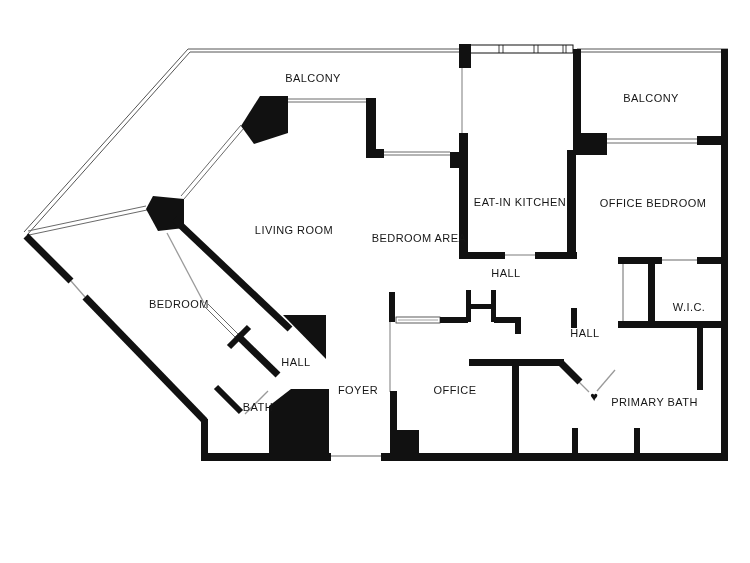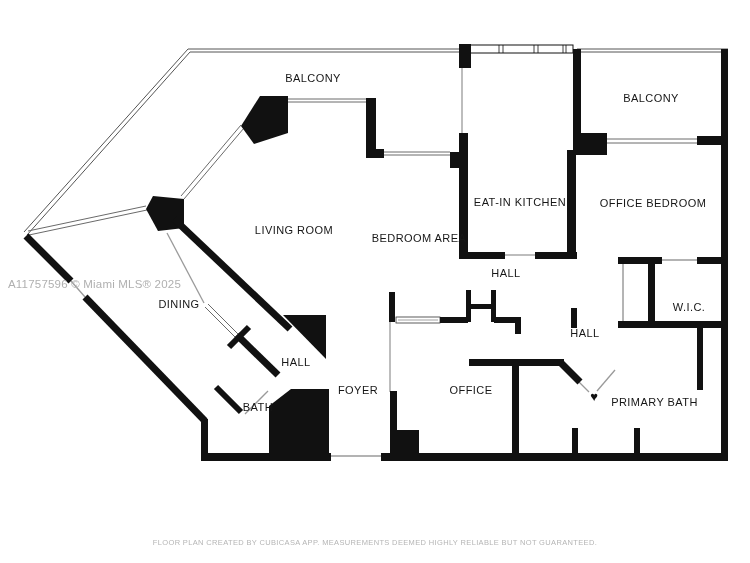--- a/index.html
+++ b/index.html
@@ -155,25 +155,23 @@
 
   <div class="labels-layer">
       <span class="room-label" style="left: 313px; top: 78px;">BALCONY</span>
       <span class="room-label" style="left: 520px; top: 158px; margin-top: 44px;">EAT-IN KITCHEN</span>
       <span class="room-label" style="left: 651px; top: 98px;">BALCONY</span>
       <span class="room-label" style="left: 653px; top: 203px;">OFFICE BEDROOM</span>
       <span class="room-label" style="left: 294px; top: 214px; margin-top: 16px;">LIVING ROOM</span>
       <span class="room-label" style="left: 419px; top: 238px;">BEDROOM AREA</span>
       <span class="room-label" style="left: 506px; top: 273px;">HALL</span>
       <span class="room-label" style="left: 689px; top: 307px;">W.I.C.</span>
-      <span class="room-label" style="left: 179px; top: 304px;">DINING</span>
+      <span class="room-label" style="left: 179px; top: 304px;">BEDROOM</span>
       <span class="room-label" style="left: 585px; top: 333px;">HALL</span>
       <span class="room-label" style="left: 296px; top: 362px;">HALL</span>
       <span class="room-label" style="left: 358px; top: 390px; text-align: center;">FOYER</span>
-      <span class="room-label" style="left: 455px; top: 390px; margin-left: 16px;">OFFICE</span>
+      <span class="room-label" style="left: 455px; top: 390px;">OFFICE</span>
       <span class="room-label" style="left: 258px; top: 407px;">BATH</span>
       <span class="room-label" style="left: 634px; top: 402px; padding-left: 41px;">PRIMARY BATH</span>
       <span class="door-marker" style="left: 594px; top: 397px;">♥</span>
     </div>
 
-  <div class="watermark">A11757596 © Miami MLS® 2025</div>
-  <div class="disclaimer">FLOOR PLAN CREATED BY CUBICASA APP. MEASUREMENTS DEEMED HIGHLY RELIABLE BUT NOT GUARANTEED.</div>
 </div>
 
 </body></html>

